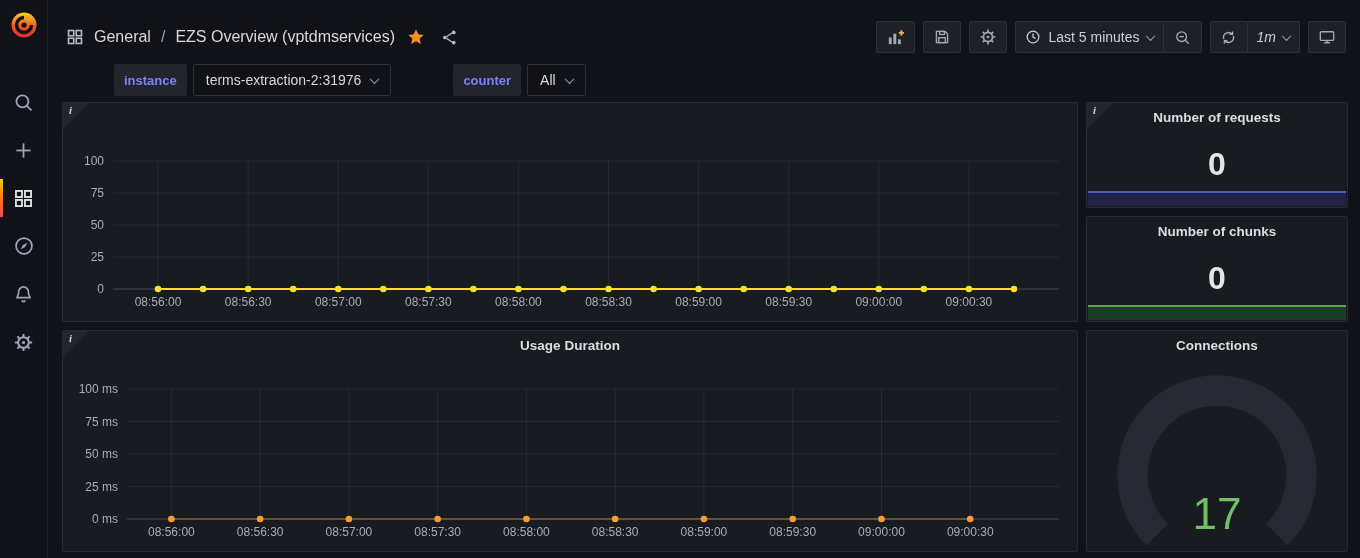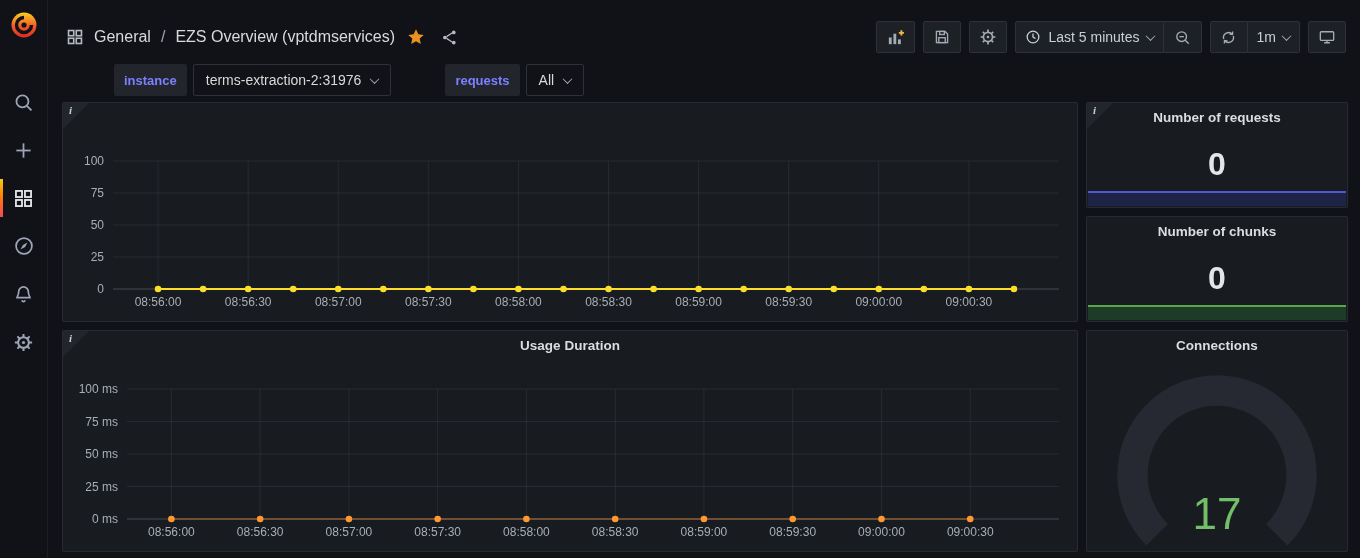--- a/index.html
+++ b/index.html
@@ -35,33 +35,33 @@
   .share-btn { color:#b4bac4; display:flex; cursor:pointer; margin-left:6px; }
   .nav-right { display:flex; align-items:center; gap:8px; }
   .tgroup { display:flex; }
   .tbtn {
     height:32px; min-width:38px; padding:0 9px;
     background:#1d2126; border:1px solid #2d323a; border-radius:2px;
     display:flex; align-items:center; justify-content:center; gap:7px;
     color:#c7d0d9; font-size:14px; cursor:pointer; white-space:nowrap;
   }
   .tgroup .tbtn:first-child { border-radius:2px 0 0 2px;align-items:center; }
-  .tgroup .tbtn:last-child { border-radius:0 2px 2px 0; border-left:none; }
+  .tgroup .tbtn:last-child { border-radius:0 2px 2px 0; border-left:none;font-style:italic; }
   .chev { width:7px; height:7px; border-right:1.5px solid #9da5b8; border-bottom:1.5px solid #9da5b8; transform:rotate(45deg) translate(-1px,-1px); }
   
   .submenu { height:36px; display:flex; align-items:center; gap:6px; padding:0 14px 0 18px; }
   .chip-label {
     height:32px; display:flex; align-items:center; padding:0 10px;
     background:#22252b; border-radius:2px; color:var(--var-blue,#7b80ff);
     font-size:13px; font-weight:600; cursor:pointer;margin-left:48px;
   }
   .chip-value {
     height:32px; display:flex; align-items:center; gap:10px; padding:0 12px;
     background:#111217; border:1px solid #2d323a; border-radius:2px;
-    color:#d8d9da; font-size:14px; cursor:pointer; margin-right:0;
+    color:#d8d9da; font-size:14px; cursor:pointer; margin-right:8px;
   }
   
   .dash {
     padding:4px 12px 0 14px;
     display:grid; grid-template-columns:1fr 262px; grid-template-rows:220px 222px; gap:8px;
   }
   .panel { background:#181b1f; border:1px solid rgba(204,204,220,0.09); border-radius:2px; position:relative; overflow:hidden; }
   .panel-title {
     height:28px; display:flex; align-items:center; justify-content:center;
     font-size:13.5px; font-weight:600; color:#dcdde3; cursor:pointer;
@@ -235,21 +235,21 @@
       </div>
     </div>
   </header>
 
   <div class="submenu">
     <div class="chip-label">instance</div>
     <div class="chip-value">
       <span>terms-extraction-2:31976</span>
       <span class="chev"></span>
     </div>
-    <div class="chip-label">requests</div>
+    <div class="chip-label">counter</div>
     <div class="chip-value">
       <span>All</span>
       <span class="chev"></span>
     </div>
   </div>
 
   <div class="dash">
 
     <div class="panel">
       <div class="info-corner"></div>

